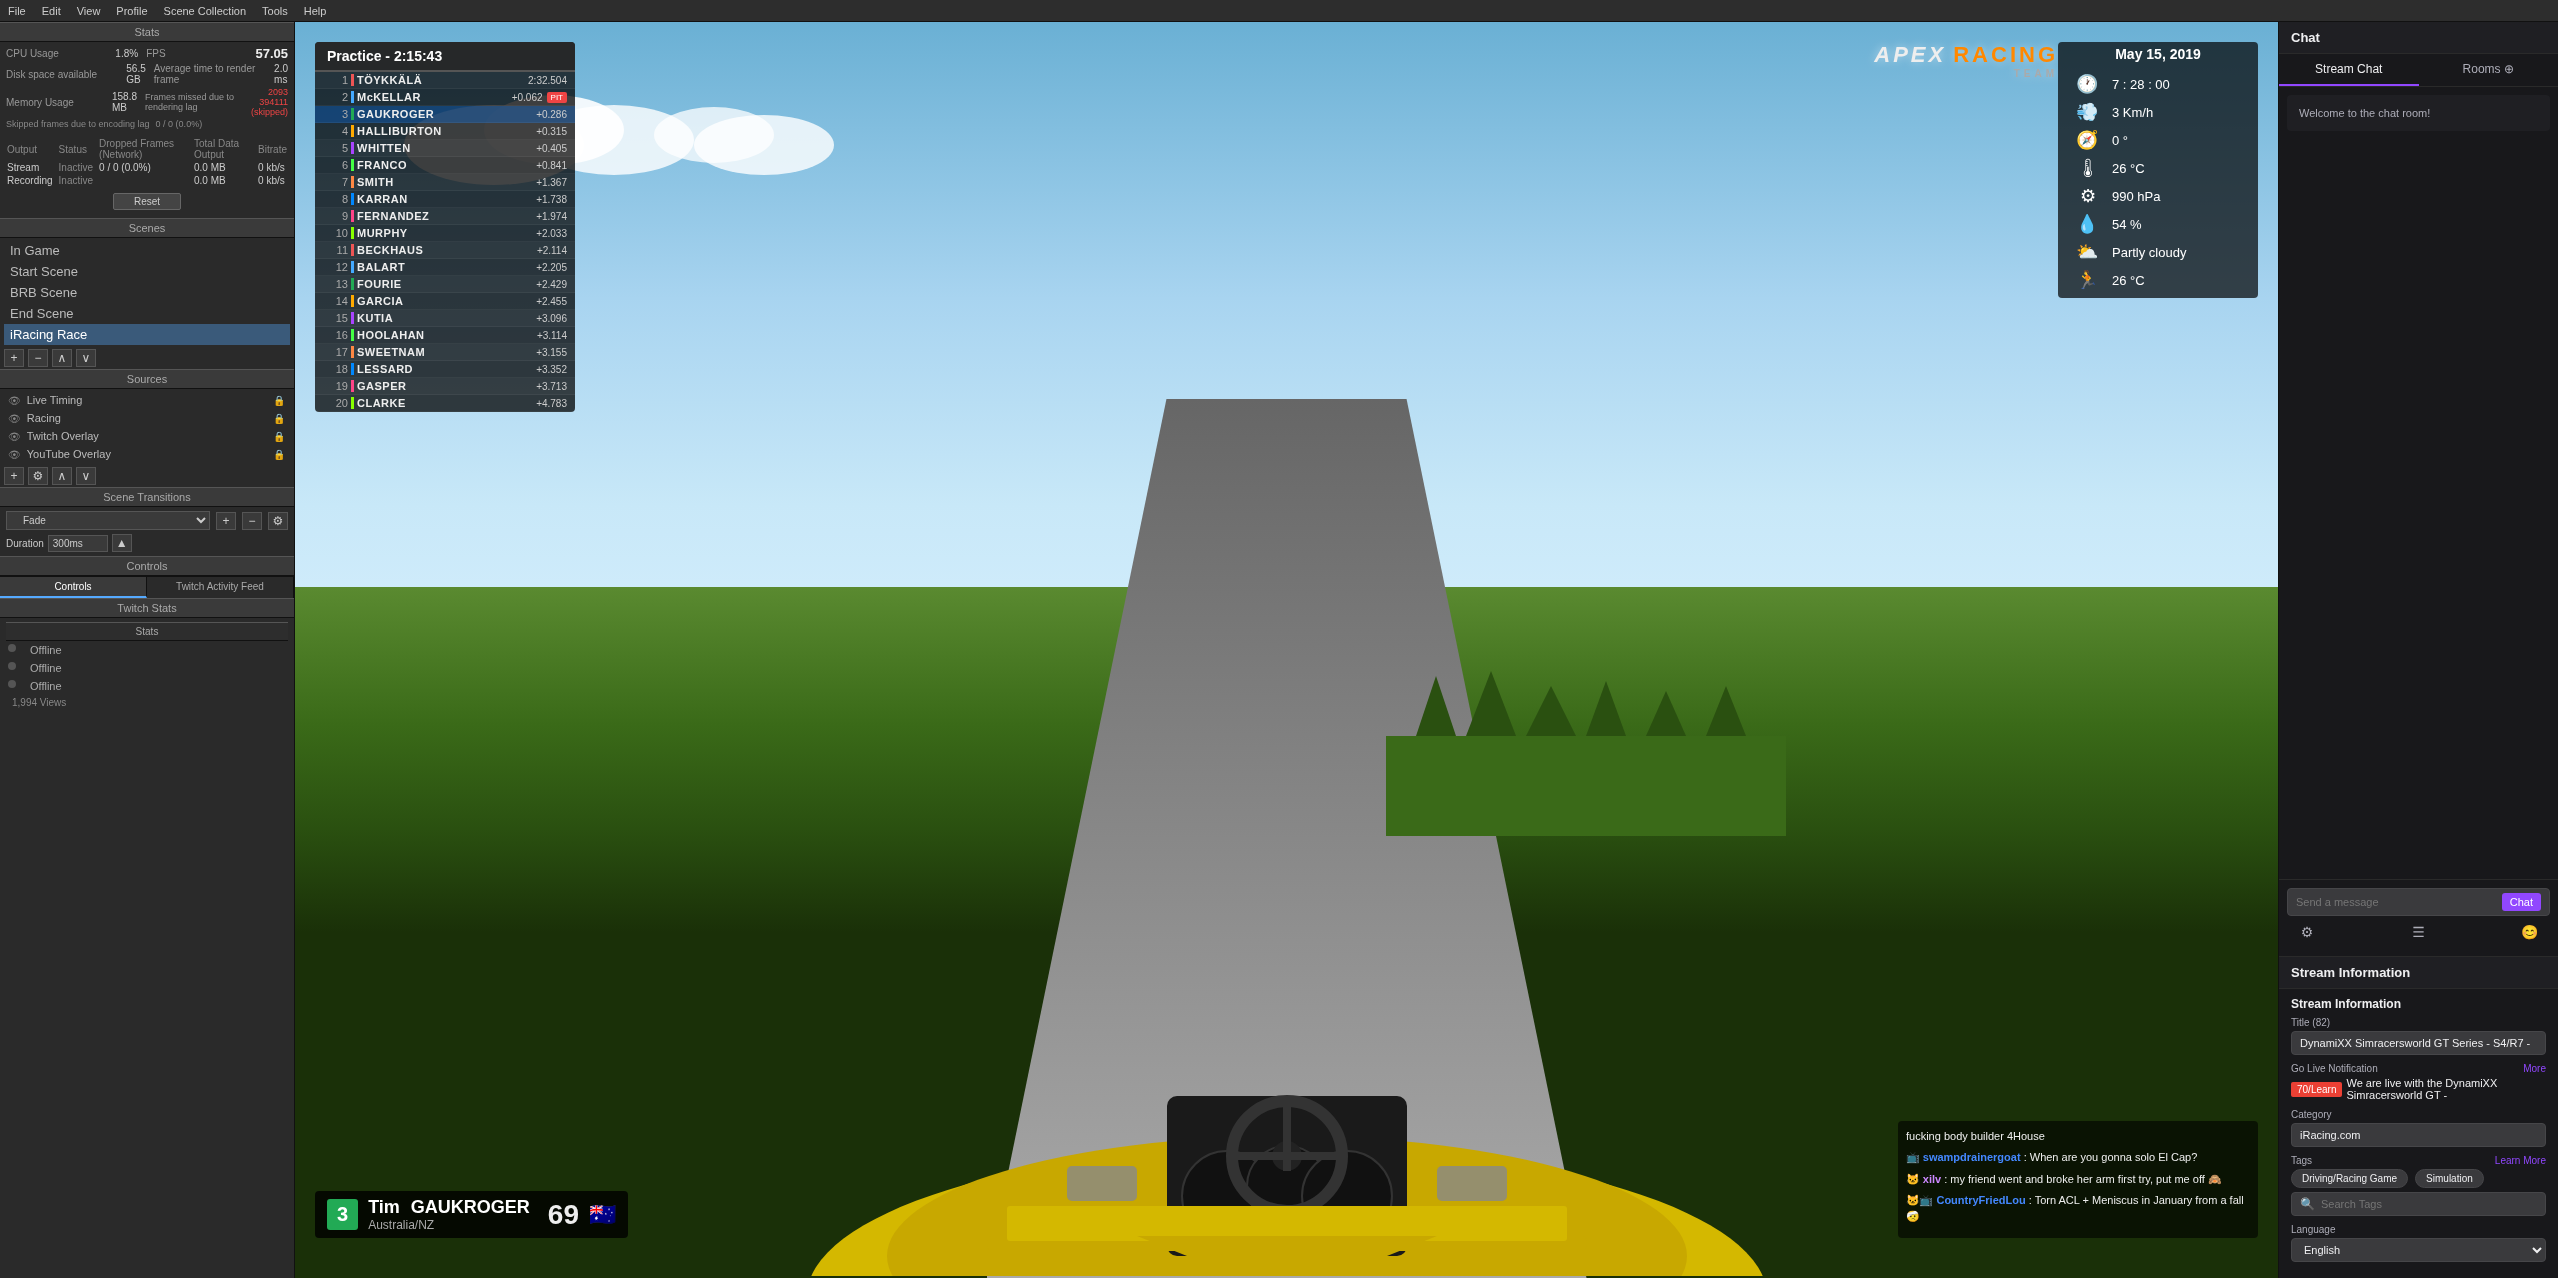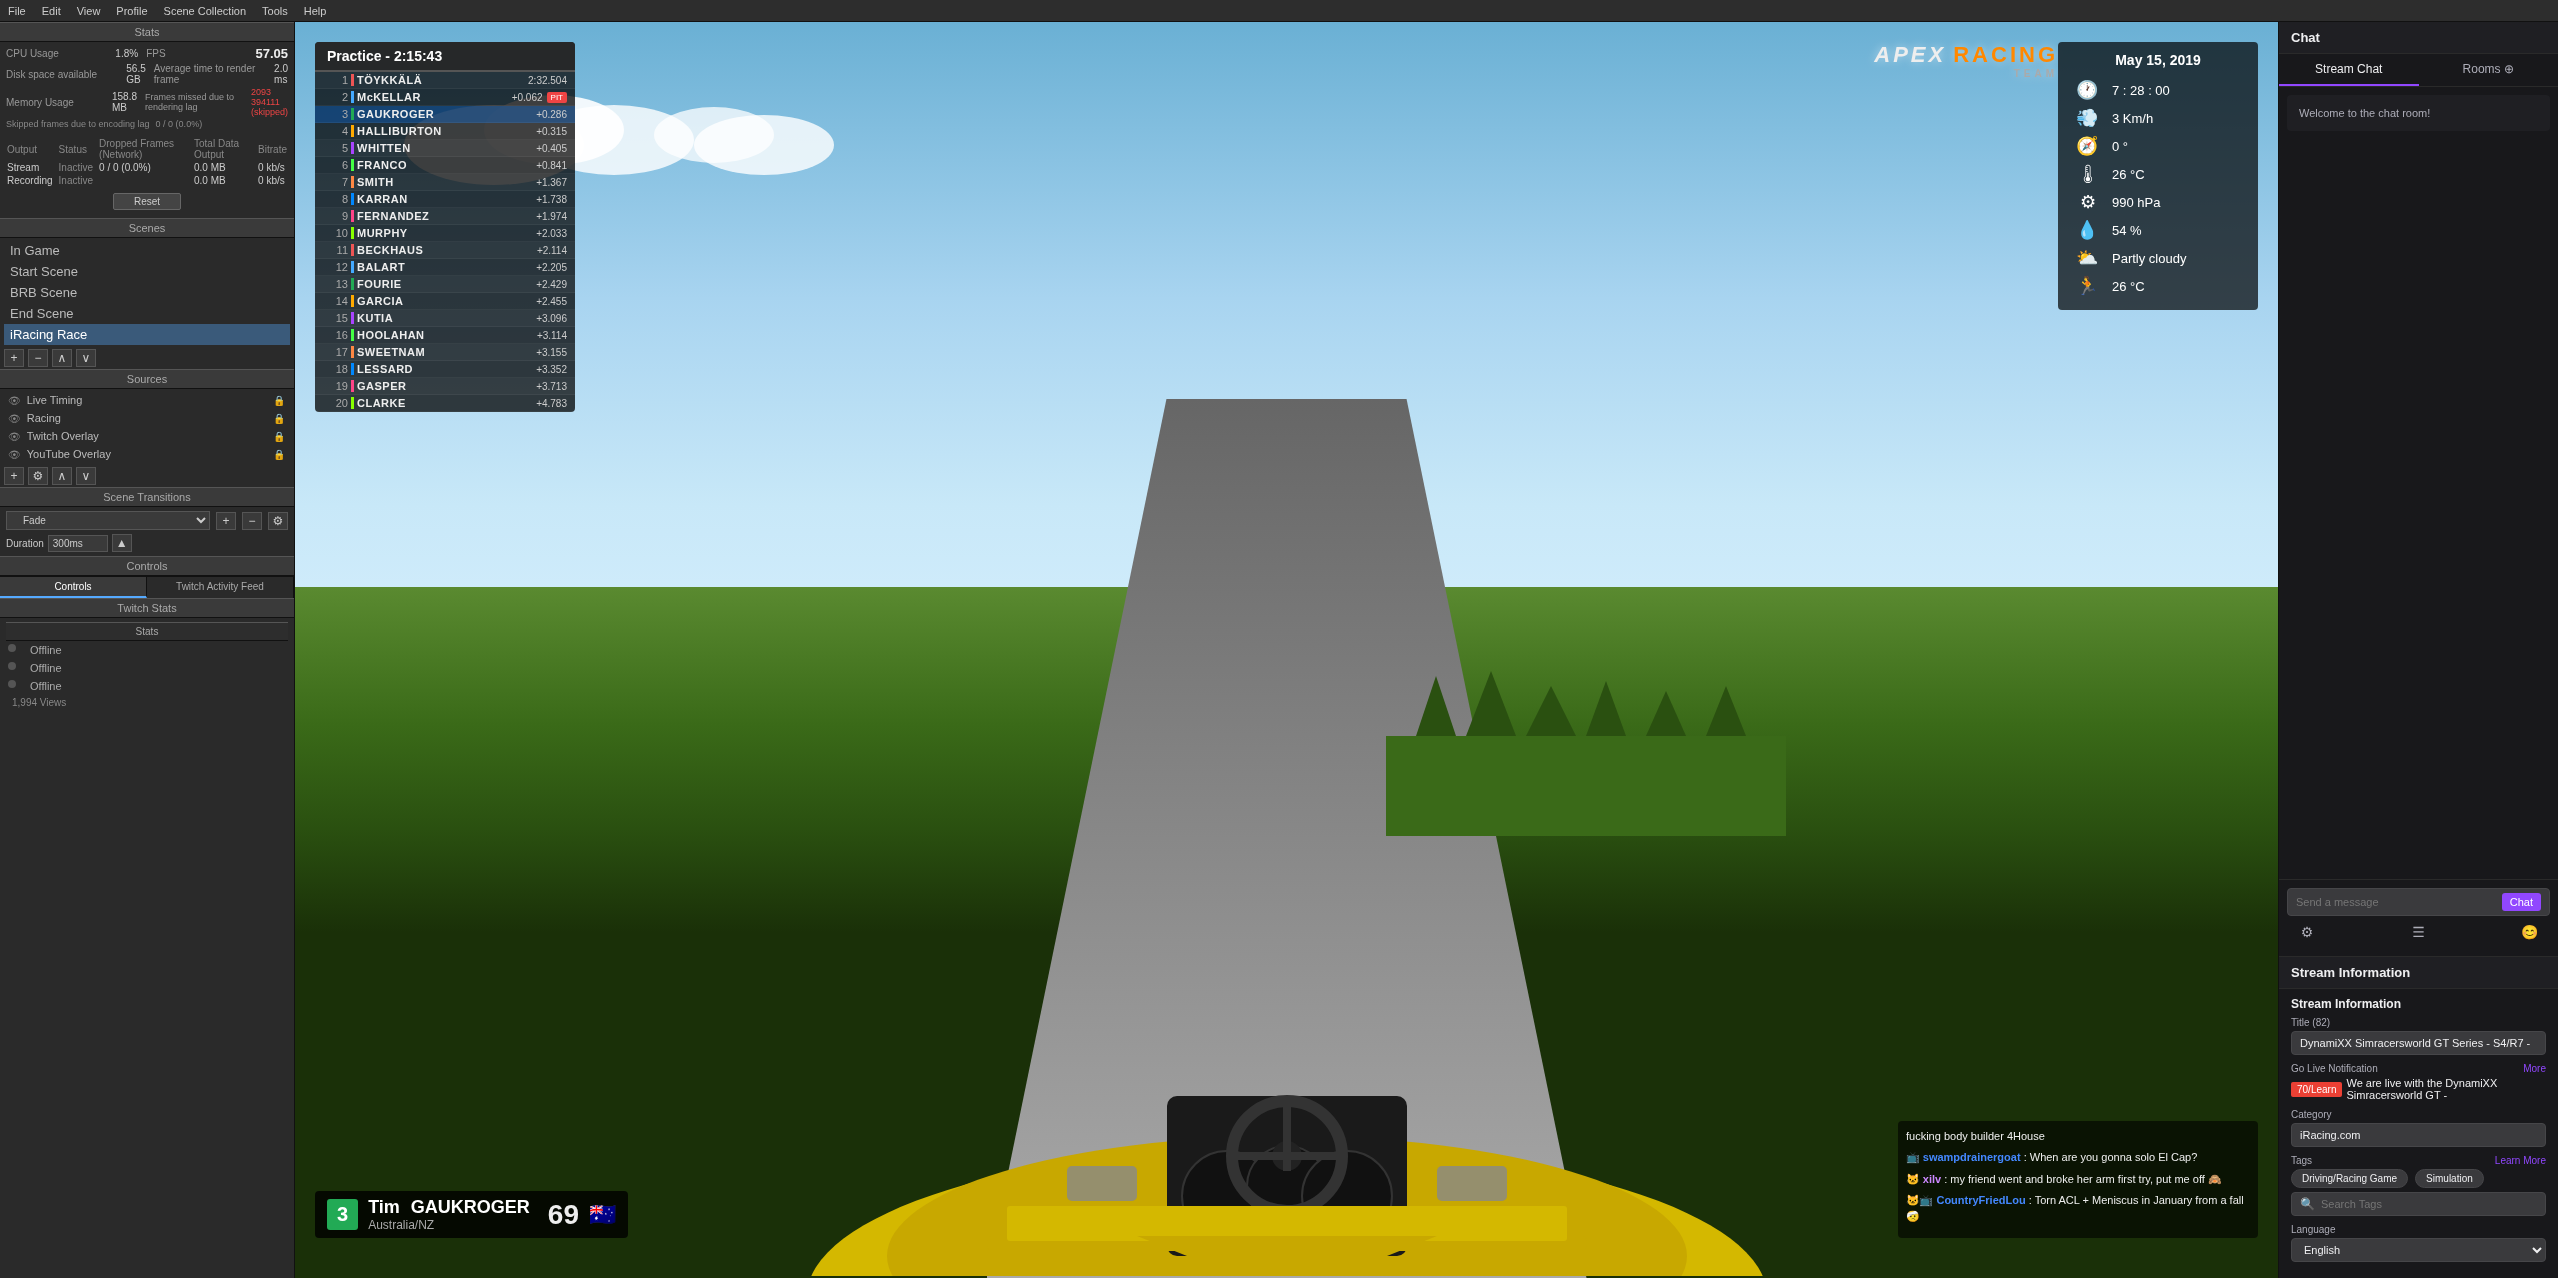--- a/index.html
+++ b/index.html
@@ -66,21 +66,21 @@
       padding: 4px 6px;
       font-size: 10px;
     }
     .stats-row {
       display: flex;
       align-items: center;
       margin-bottom: 2px;
     }
     .stats-label { color: #999; width: 130px; }
     .stats-value { color: #ccc; flex: 1; }
-    .stats-value.red { color: #e44; }
+    .stats-value.red { color: #e44; text-align: right; }
     .fps-value { color: #eee; font-size: 13px; font-weight: bold; }
 
     
     .reset-btn {
       display: block;
       margin: 4px auto;
       padding: 2px 20px;
       background: #444;
       border: 1px solid #666;
       color: #ccc;
@@ -322,21 +322,21 @@
       border-radius: 2px;
       margin-left: 4px;
     }
 
     
     #weather-widget {
       position: absolute;
       top: 20px; right: 20px;
       background: rgba(0,0,0,0.7);
       border-radius: 4px;
-      padding: 10px 16px;
+      padding: 4px 16px;
       color: #fff;
       min-width: 200px;
     }
     .weather-date {
       font-size: 14px;
       font-weight: bold;
       text-align: center;
       margin-bottom: 8px;
     }
     .weather-row {

